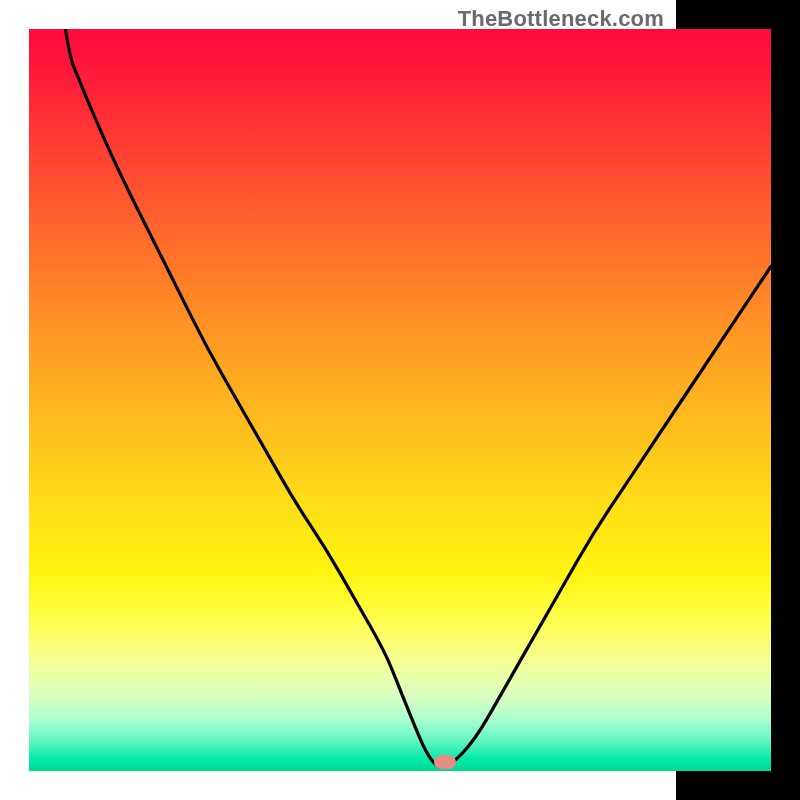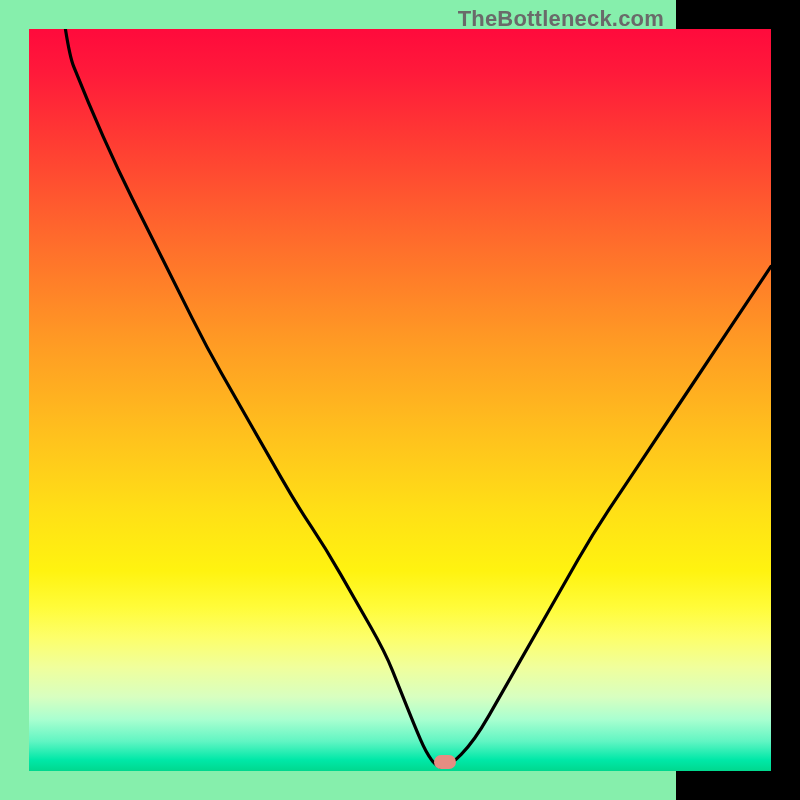--- a/index.html
+++ b/index.html
@@ -8,21 +8,21 @@
     width: 800px;
     height: 800px;
     background: #000;
     overflow: hidden;
     font-family: Arial, Helvetica, sans-serif;
   }
   .frame {
     position: relative;
     width: 676px;
     height: 800px;
-    background: #86efac;
+    background: #ffffff;
     text-decoration: underline;
   }
   .plot {
     position: absolute;
     left: 29px;
     top: 29px;
     width: 742px;
     height: 742px;
     overflow: hidden;
   }

